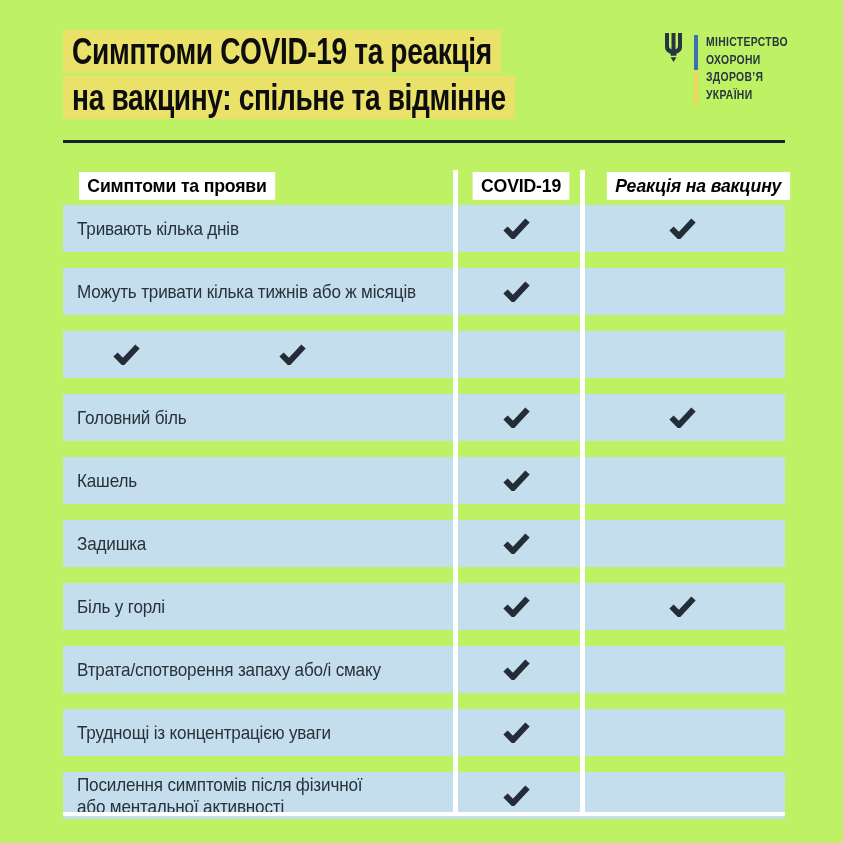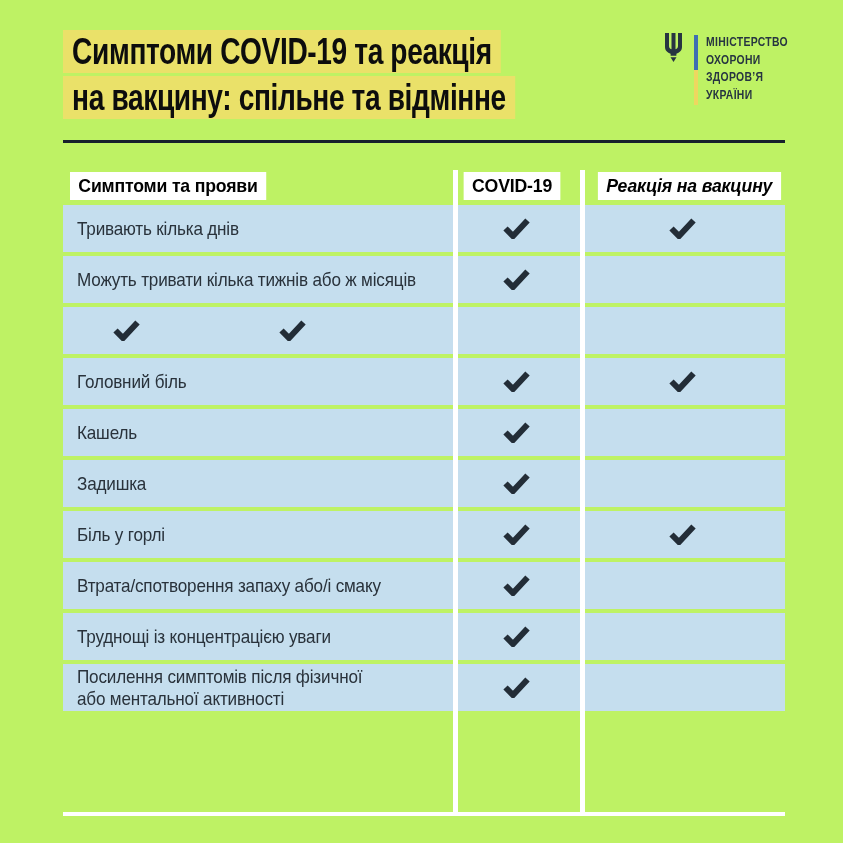--- a/index.html
+++ b/index.html
@@ -27,34 +27,34 @@
   .ministry {
     position:absolute; left:706px; top:33px;
     color:#273541; font-weight:bold; font-size:13px; line-height:17.5px;
     letter-spacing:0.4px; transform:scaleX(0.8); transform-origin:left top;
     white-space:nowrap;
   }
   
   .rule { position:absolute; left:63px; top:140px; width:722px; height:3px; background:#17212c; }
   
   .table { position:absolute; left:63px; top:170px; width:722px; height:651px; }
-  .heads { position:absolute; left:7px; top:2px; width:722px; display:flex; }
+  .heads { position:absolute; left:16px; top:2px; width:722px; display:flex; }
   .hc { display:flex; }
   .hc1 { width:390px; justify-content:flex-start; }
   .hc2 { width:127px; justify-content:flex-start; }
   .hc3 { width:205px; justify-content:center;font-style:italic; }
   .colhead {
     background:#ffffff; color:#000;
     height:28px; line-height:28px; font-weight:bold; font-size:19px;
     padding:0 9px; white-space:nowrap; letter-spacing:-0.2px;
     transform:scaleX(0.93); transform-origin:center;
   }
   .hc1 .colhead { transform-origin:left center; }
   .rows { position:absolute; left:0; top:35px; width:722px; }
-  .row { height:47px; margin-bottom:4px; background:#c5deee; display:flex; }
+  .row { height:47px; margin-bottom:16px; background:#c5deee; display:flex; }
   .c1 { width:390px; display:flex; align-items:center; padding-left:14px; box-sizing:border-box; }
   .c1 span {
     font-size:19px; color:#29323b; line-height:22px; white-space:pre;
     letter-spacing:-0.2px; transform:scaleX(0.9); transform-origin:left center;
   }
   .c2 { width:127px; display:flex; align-items:center; justify-content:center; }
   .c3 { width:205px; display:flex; align-items:center; justify-content:center; }
   .check { display:inline-flex; }
   .vline { position:absolute; top:0; width:5px; height:646px; background:#ffffff; }
   .vline.v1 { left:390px; }

